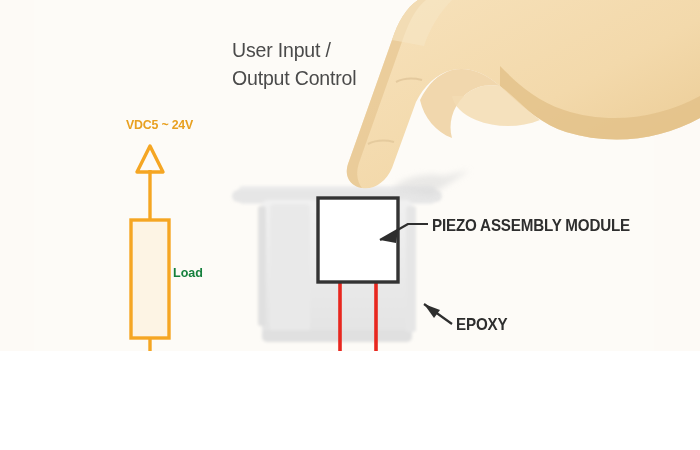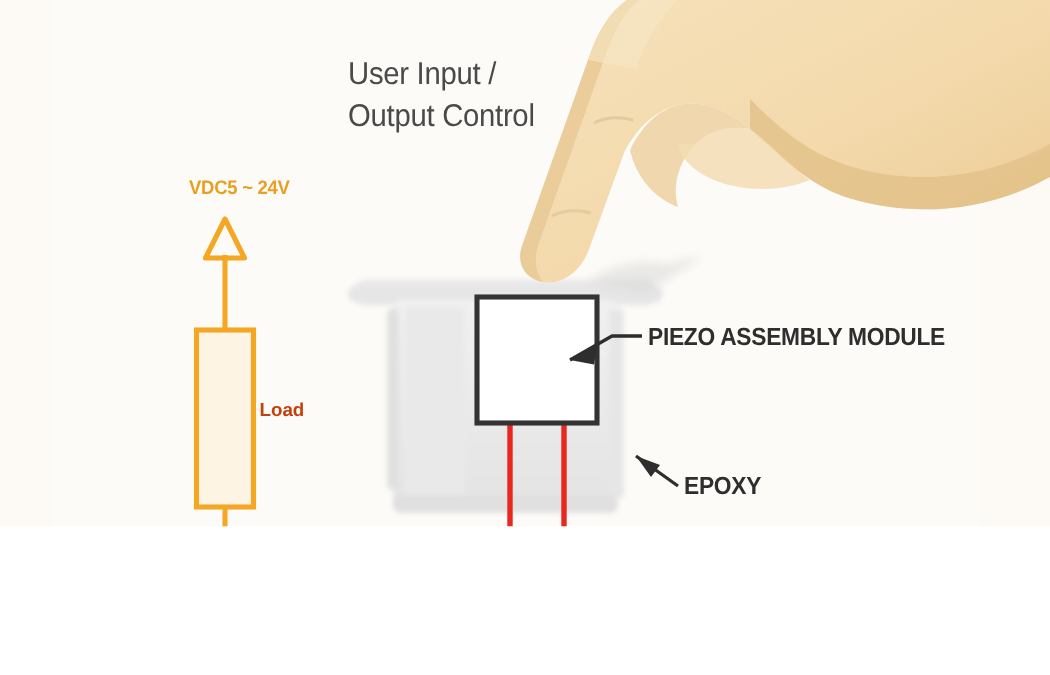--- a/index.html
+++ b/index.html
@@ -80,21 +80,21 @@
     letter-spacing: -0.2px;
     transform: scaleX(0.95);
     transform-origin: left top;
     color: #e8a020;
   }
   #label-load {
     left: 173px;
     top: 266px;
     font-size: 12.5px;
     font-weight: bold;
-    color: #c2410c;
+    color: #15803d;
     text-align: center;
   }
 </style>
 </head>
 <body>
 
 <div id="stage">
 
   <div id="band-left"></div>
   <div id="band-right"></div>

